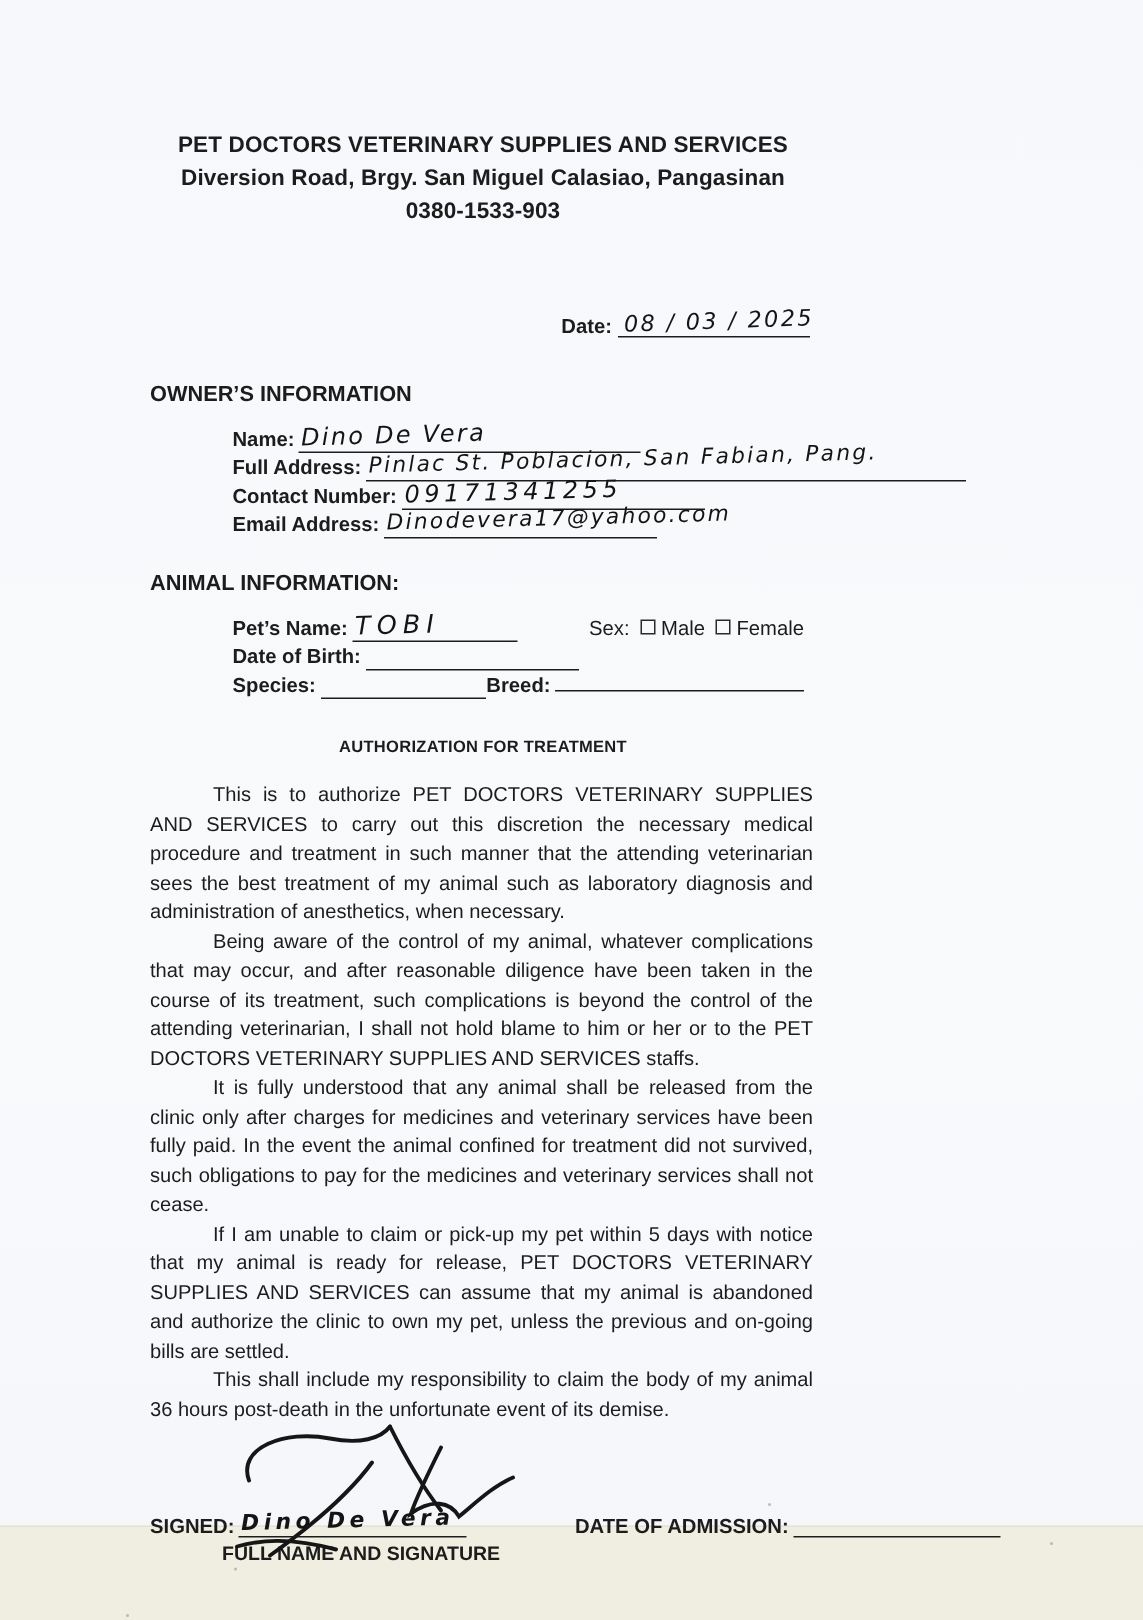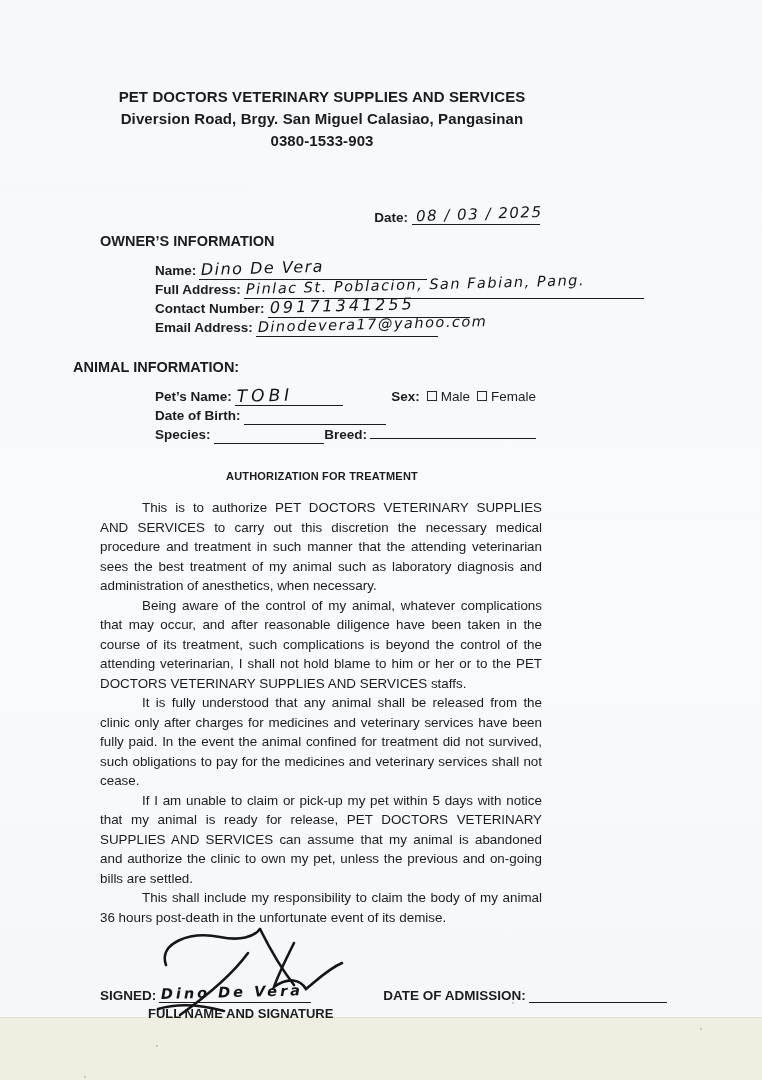--- a/index.html
+++ b/index.html
@@ -59,22 +59,22 @@
     letter-spacing:1.5px;
   }
   .date-line .hw{
     position:absolute;left:4px;bottom:1px;font-size:15px;transform:rotate(-2deg);
   }
   
   .section-heading{
     font-weight:bold;font-size:14.5px;
     margin:0;
   }
-  .owner-heading{margin-top:8px;margin-left:100px;}
-  .animal-heading{margin-top:22px;margin-left:73px;}
+  .owner-heading{margin-top:30px;margin-left:100px;}
+  .animal-heading{margin-top:22px;margin-left:100px;}
   .fields{margin-left:155px;margin-top:12px;font-size:13.5px;}
   .field-row{display:flex;align-items:flex-end;height:19px;line-height:18px;}
   .field-row .lbl{font-weight:bold;white-space:nowrap;}
   .fline{
     display:inline-block;border-bottom:1.6px solid #1c1c1c;
     height:17px;position:relative;margin-left:3px;
   }
   .fline .hw{
     position:absolute;left:2px;bottom:0;font-size:14.5px;transform:rotate(-1.5deg);transform-origin:left bottom;
   }
@@ -87,21 +87,21 @@
   .w-petname{width:116px;}
   .w-dob{width:142px;}
   .w-species{width:166px;}
   .w-breed{width:166px;}
   .w-color{width:152px;}
   .w-signed{width:152px;}
   .w-admission{width:138px;}
   .two-col{display:flex;}
   .col-right{margin-left:auto;margin-right:108px;}
   .sex-group{font-size:13.5px;white-space:nowrap;}
-  .sex-group .lbl{font-weight:bold;margin-left:48px;}
+  .sex-group .lbl{font-weight:normal;margin-left:48px;}
   .checkbox{
     display:inline-block;width:8px;height:8px;border:1.3px solid #2a2a2a;
     margin:0 4px 0 7px;vertical-align:0px;background:transparent;
   }
   
   .auth-title{
     text-align:center;font-weight:bold;font-size:11px;
     margin-top:26px;margin-bottom:16px;letter-spacing:.2px;
   }
   .auth-body{

